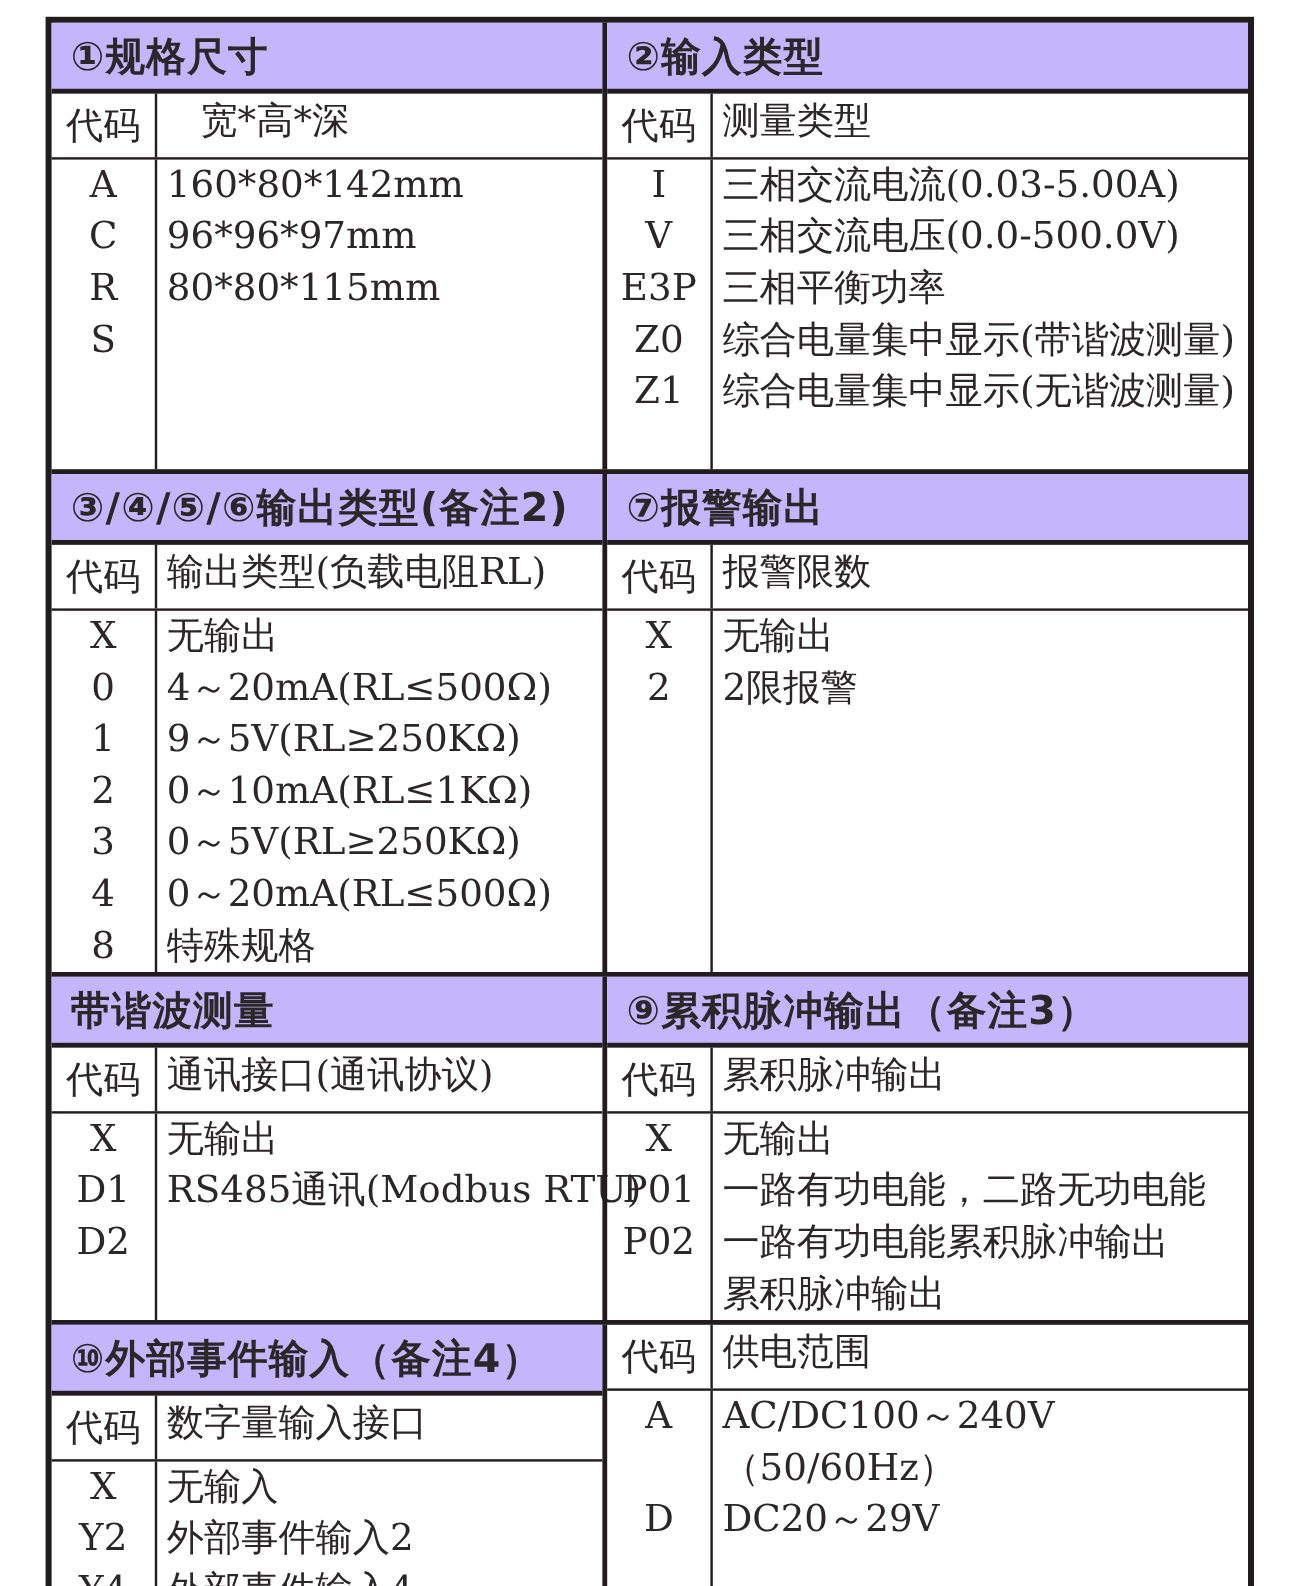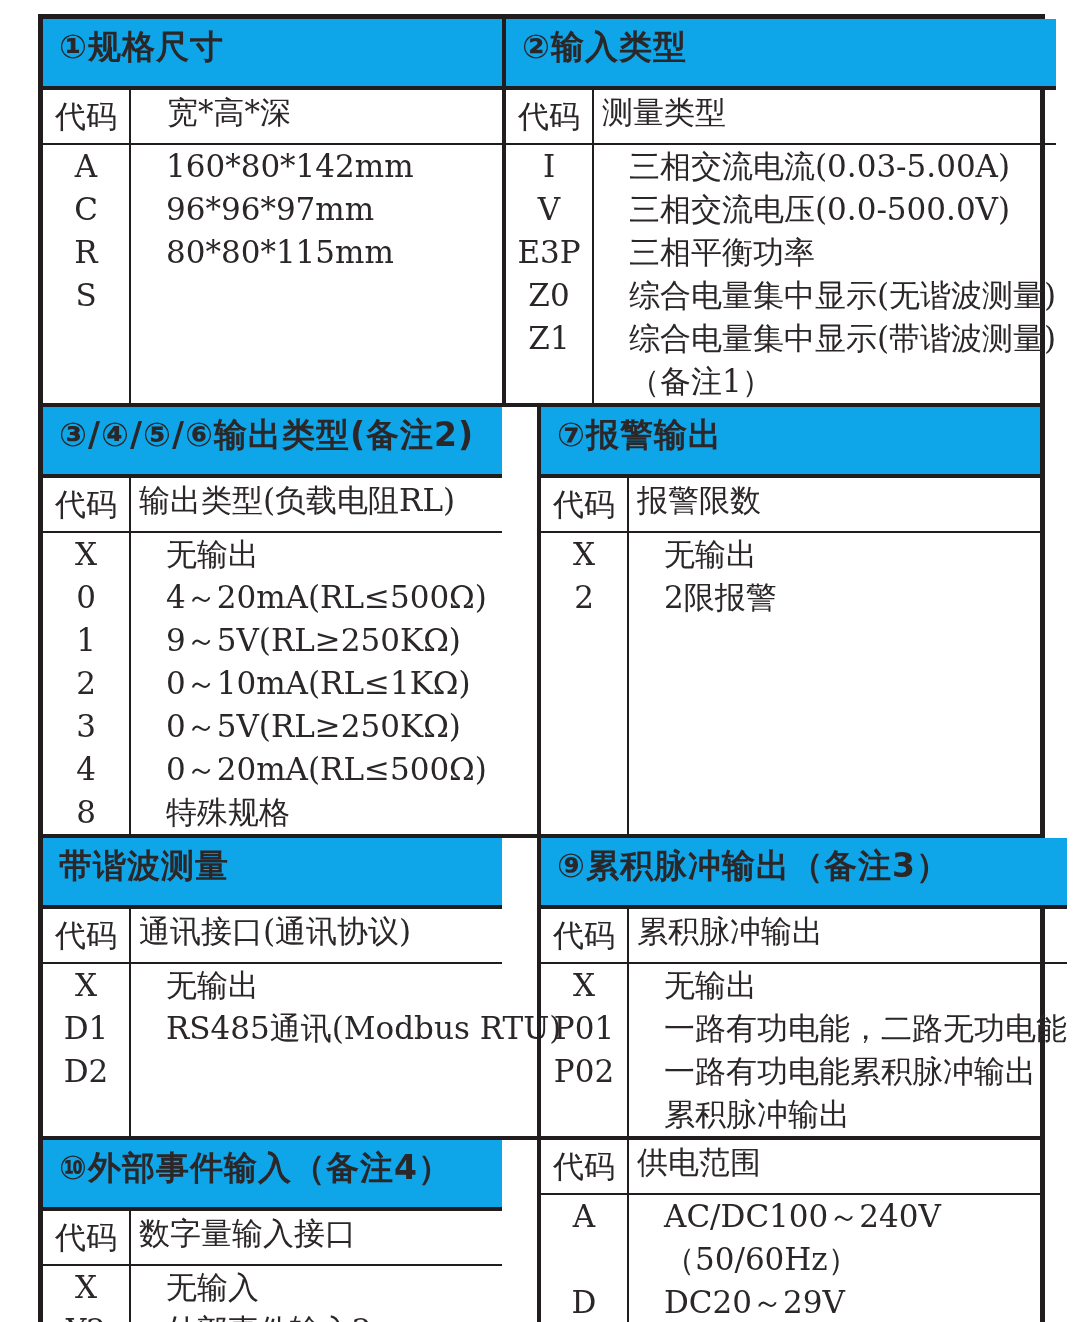--- a/index.html
+++ b/index.html
@@ -10,31 +10,31 @@
   }
   .spec-table{
     margin:14px 35px 0 38px;
     border:5px solid #211c1d;
     background:#ffffff;
   }
   .band{
     display:grid;
     grid-template-columns:459px 1fr;
   }
-  .band + .band{border-top:4px solid #211c1d;gap:35px;}
+  .band + .band{border-top:4px solid #211c1d;}
   .half{display:flex;flex-direction:column;}
   .half.right{border-left:4px solid #211c1d;}
   .sec-header{
-    background:#0ea5e9;
+    background:#c4b5fd;
     border-bottom:4px solid #211c1d;
     font-family:"DejaVu Sans","Liberation Sans",sans-serif;
     font-weight:bold;
     font-size:33px;
     line-height:36px;
-    padding:10px 8px 21px 16px;
+    padding:10px 8px 9px 16px;
     letter-spacing:1px;
     white-space:nowrap;
   }
   .sub-row{
     display:flex;
     border-bottom:2px solid #211c1d;
     font-size:31px;
   }
   .sub-code{
     width:86px;flex:0 0 86px;
@@ -48,21 +48,21 @@
     padding:2px 4px 5px 8px;
     white-space:nowrap;
   }
   .sub-desc.indent{padding-left:36px;}
   .sec-body{flex:1;display:flex;font-size:31px;}
   .codes-col{
     width:86px;flex:0 0 86px;
     border-right:2px solid #211c1d;
     text-align:center;
   }
-  .descs-col{flex:1;margin-left:27px;}
+  .descs-col{flex:1;}
   .codes-col .line,.descs-col .line{
     height:43px;line-height:43px;
     white-space:nowrap;overflow:visible;
   }
   .descs-col .line{padding-left:8px;}
 </style>
 </head>
 <body>
 
 <div class="spec-table">
@@ -100,23 +100,22 @@
             <div class="line">V</div>
             <div class="line">E3P</div>
             <div class="line">Z0</div>
             <div class="line">Z1</div>
             <div class="line"></div>
           </div>
         <div class="descs-col">
             <div class="line">三相交流电流(0.03-5.00A)</div>
             <div class="line">三相交流电压(0.0-500.0V)</div>
             <div class="line">三相平衡功率</div>
+            <div class="line">综合电量集中显示(带谐波测量)</div>
             <div class="line">综合电量集中显示(无谐波测量)</div>
-            <div class="line">综合电量集中显示(带谐波测量)</div>
-            <div class="line">（备注1）</div>
           </div>
       </div>
     </section>
   </div>
 
   <div class="band">
     <section class="half left">
       <div class="sec-header">③/④/⑤/⑥输出类型(备注2)</div>
       <div class="sub-row">
         <div class="sub-code">代码</div>

